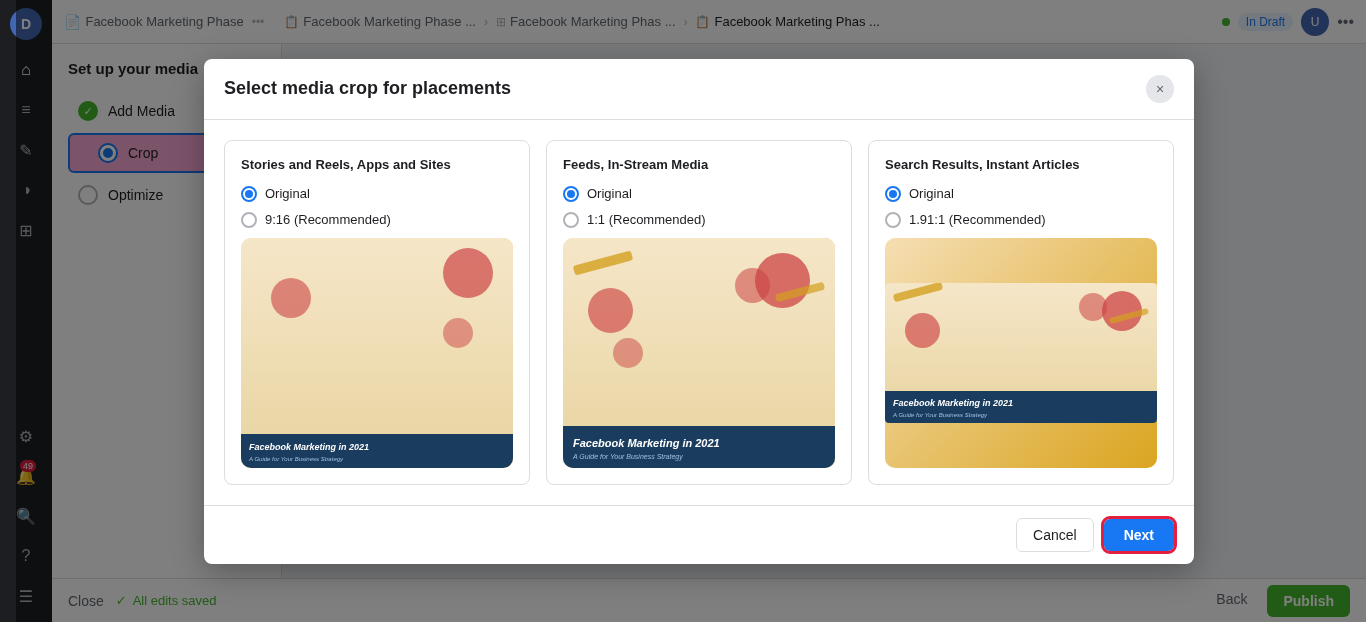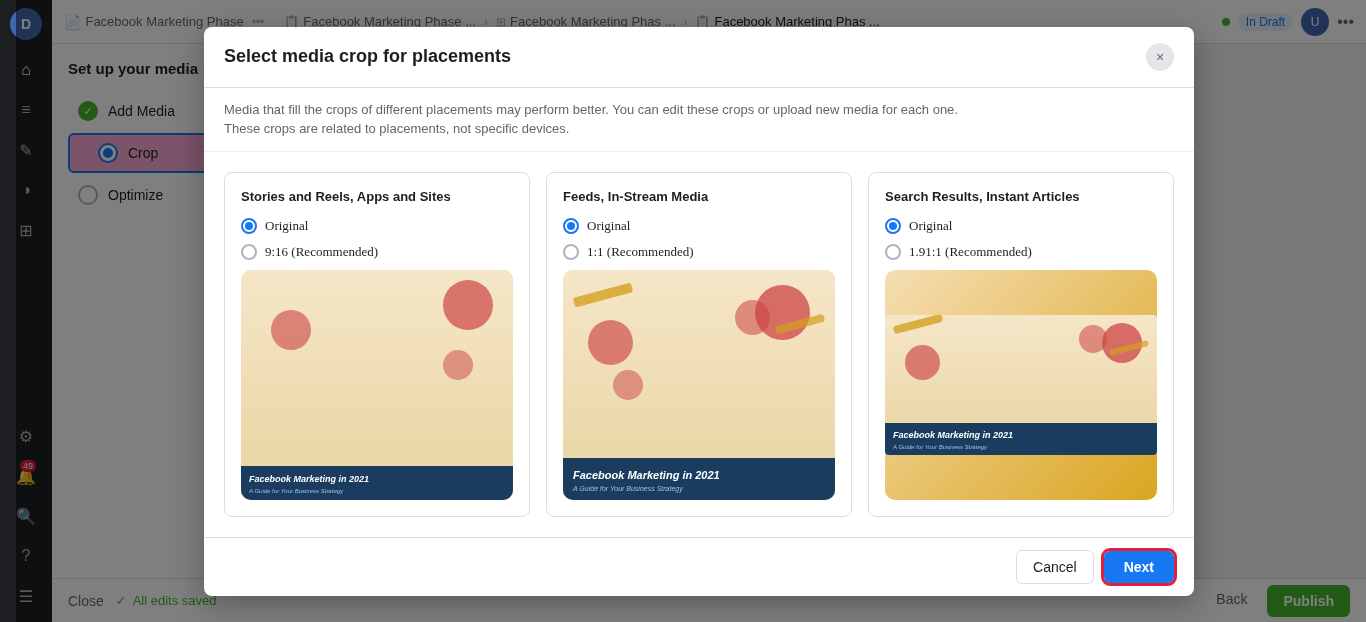--- a/index.html
+++ b/index.html
@@ -92,21 +92,21 @@
     .modal-subtext { padding: 12px 20px; font-size: 13px; color: #606770; line-height: 1.5; border-bottom: 1px solid #eee; }
 
     .modal-body {
       display: flex; gap: 16px; padding: 20px; overflow-y: auto; flex: 1;
     }
     .placement-card {
       flex: 1; border: 1px solid #ddd; border-radius: 8px; padding: 16px;
       display: flex; flex-direction: column; gap: 10px; min-width: 0;
     }
     .placement-title { font-size: 13px; font-weight: 600; color: #1c1e21; margin-bottom: 4px; }
-    .radio-option { display: flex; align-items: flex-end; gap: 8px; cursor: pointer; font-family: Liberation Serif, serif; }
+    .radio-option { display: flex; align-items: flex-start; gap: 8px; cursor: pointer; }
     .radio-btn { width: 16px; height: 16px; border-radius: 50%; border: 2px solid #1877f2; display: flex; align-items: center; justify-content: center; flex-shrink: 0; }
     .radio-btn.selected::after { content: ''; width: 8px; height: 8px; border-radius: 50%; background: #1877f2; }
     .radio-btn.unselected { border-color: #b0b3b8; }
     .radio-label { font-size: 13px; color: #1c1e21; }
 
     .placement-image {
       width: 100%; flex: 1; border-radius: 10px; overflow: hidden;
       background: linear-gradient(135deg, #f5deb3 0%, #daa520 100%);
       display: flex; align-items: center; justify-content: center;
       min-height: 200px; position: relative; font-style: italic;
@@ -204,23 +204,20 @@
 </div>
 
 <div class="modal-overlay">
   <div class="modal">
 
     <div class="modal-header">
       <span class="modal-title">Select media crop for placements</span>
       <button class="modal-close">×</button>
     </div>
 
-    <div class="modal-subtext">
-      <span>Media that fill the crops of different placements may perform better. You can edit these crops or upload new media for each one.<br>These crops are related to placements, not specific devices.</span>
-    </div>
 
     <div class="modal-body">
 
       <div class="placement-card">
         <div class="placement-title">Stories and Reels, Apps and Sites</div>
         <div class="radio-option">
           <div class="radio-btn selected"></div>
           <span class="radio-label">Original</span>
         </div>
         <div class="radio-option">

